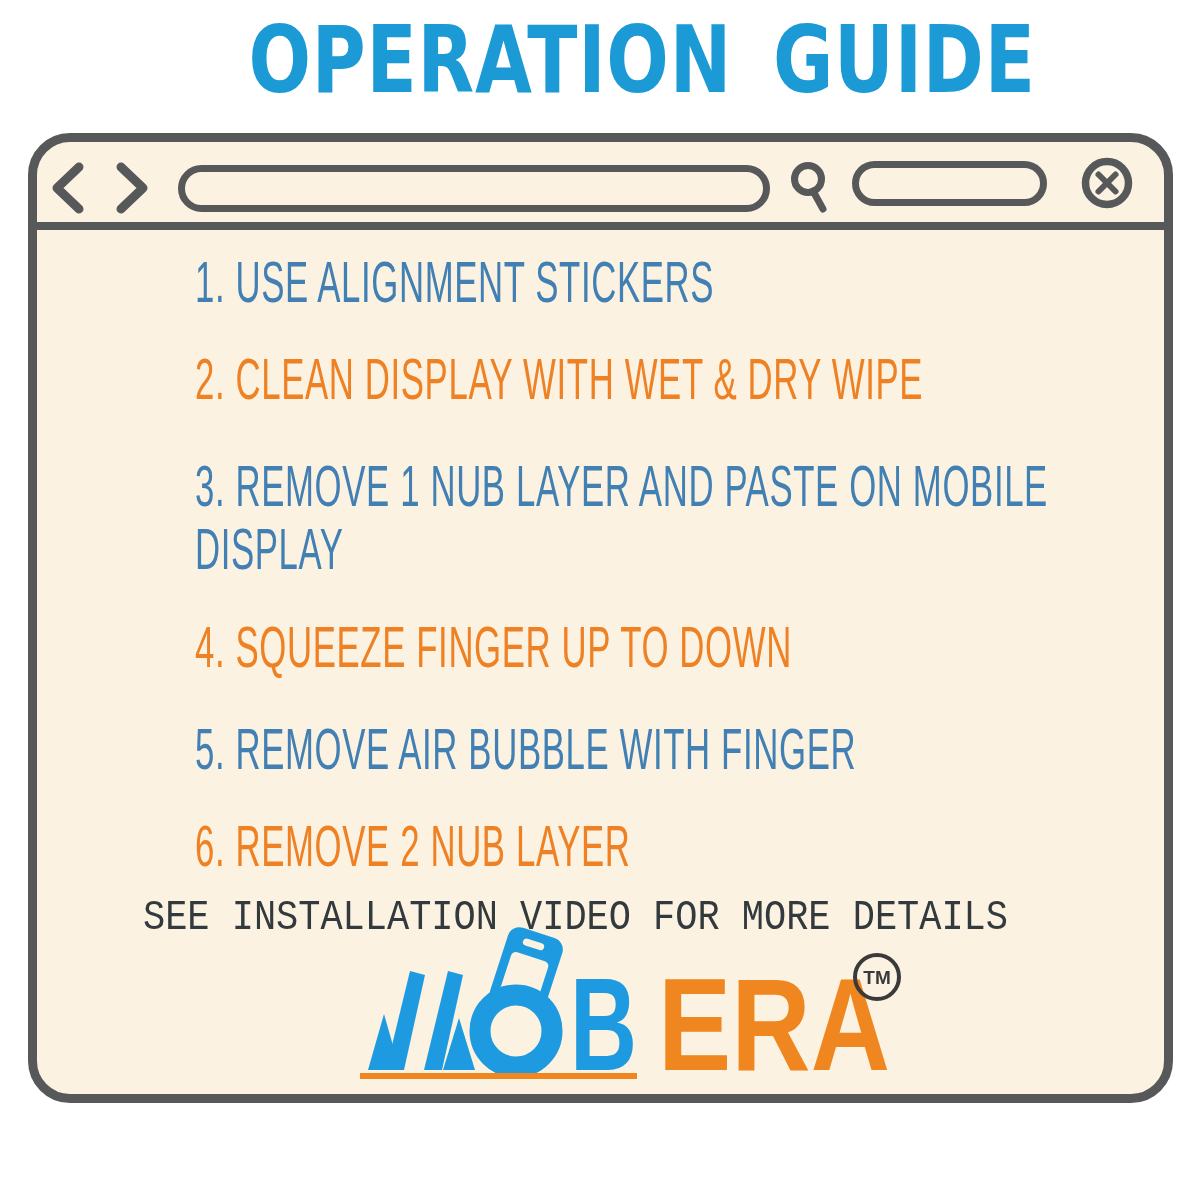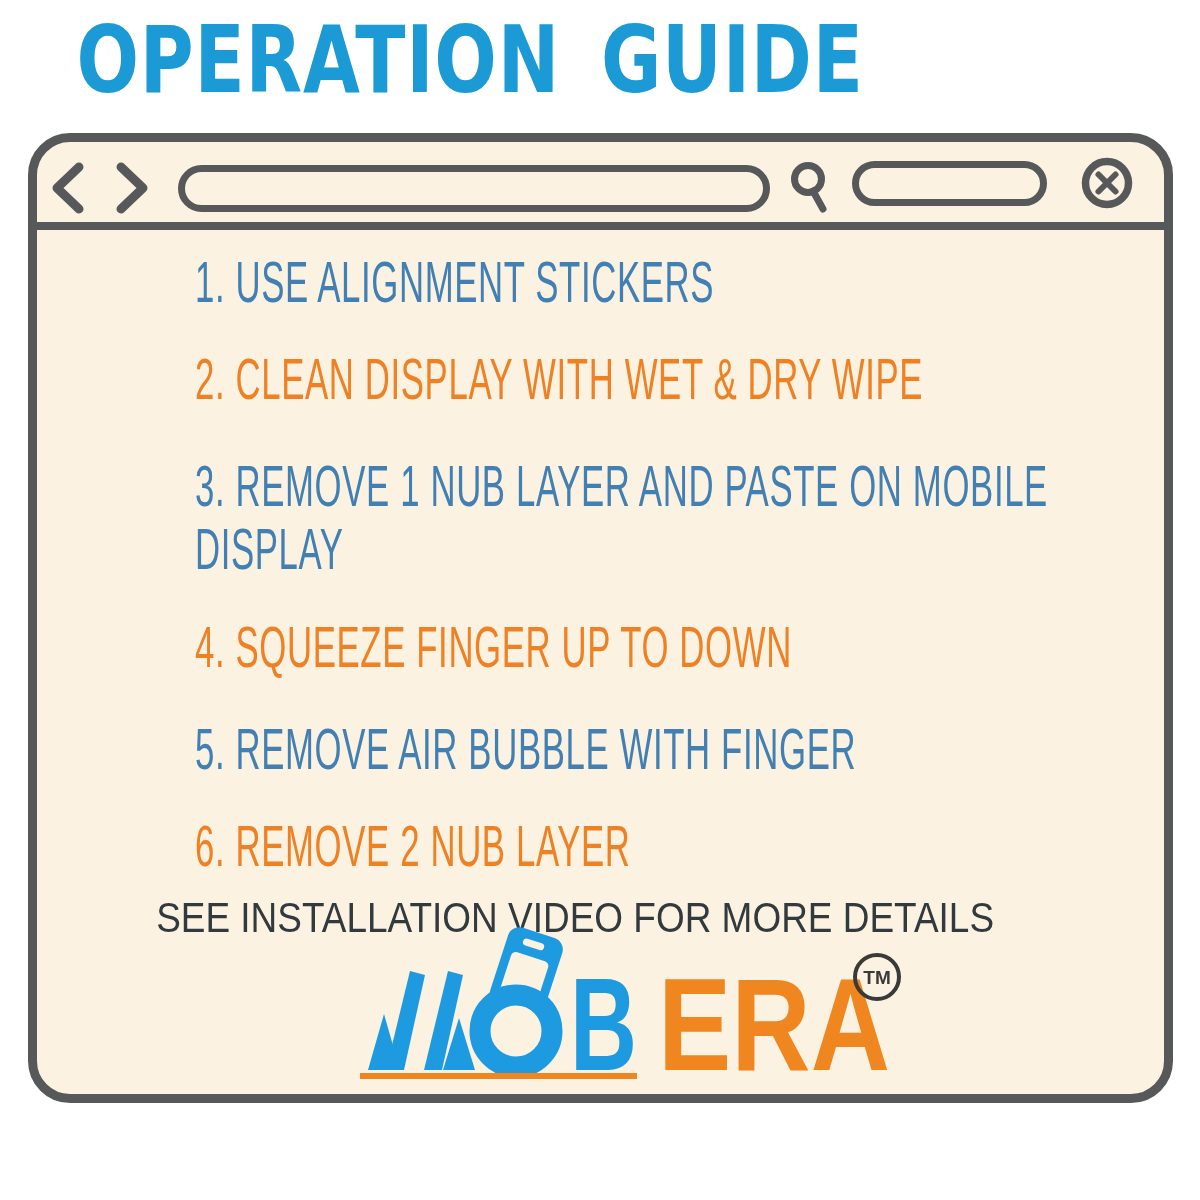--- a/index.html
+++ b/index.html
@@ -4,21 +4,21 @@
 <style>
   html,body { margin:0; padding:0; }
   body { background:#ffffff; font-family:"Liberation Sans", sans-serif; }
   .page {
     position:relative; width:1200px; height:1200px;
     background:#ffffff; overflow:hidden;
   }
   
   .title {
     position:absolute; top:14px; left:0; width:1156px;
-    text-align:left; line-height:94px; white-space:nowrap;
+    text-align:right; line-height:94px; white-space:nowrap;
   }
   .title-text {
     display:inline-block;
     font-family:"DejaVu Sans", sans-serif;
     font-weight:bold; font-size:92px; letter-spacing:1px; word-spacing:18px;
     transform:translateX(-22px) scaleX(0.8); transform-origin:center;
   }
   
   .window {
     position:absolute; left:28px; top:133px; width:1145px; height:970px;
@@ -41,21 +41,21 @@
     position:absolute; left:195px;
     font-size:58px; line-height:63px; letter-spacing:1px;
     white-space:normal; width:1480px;
     transform:scaleX(0.6); transform-origin:left top;
   }
   .step-1 { top:250px; } .step-2 { top:347px; } .step-3 { top:454px; }
   .step-4 { top:615px; } .step-5 { top:717px; } .step-6 { top:814px; }
   
   .footer-note {
     position:absolute; top:896px; left:0; width:1200px;
-    text-align:center; line-height:44px; font-size:42px; white-space:nowrap;
+    text-align:center; line-height:44px; font-size:42px; white-space:nowrap;font-family:Liberation Mono, monospace;
   }
   .footer-note-text {
     display:inline-block;
     transform:translateX(-25px) scaleX(0.88); transform-origin:center;
   }
   
   .logo-svg { position:absolute; left:355px; top:928px; overflow:visible; }
   .logo-svg text { font-family:"Liberation Sans", sans-serif; font-weight:bold; }
 </style>
 </head>

